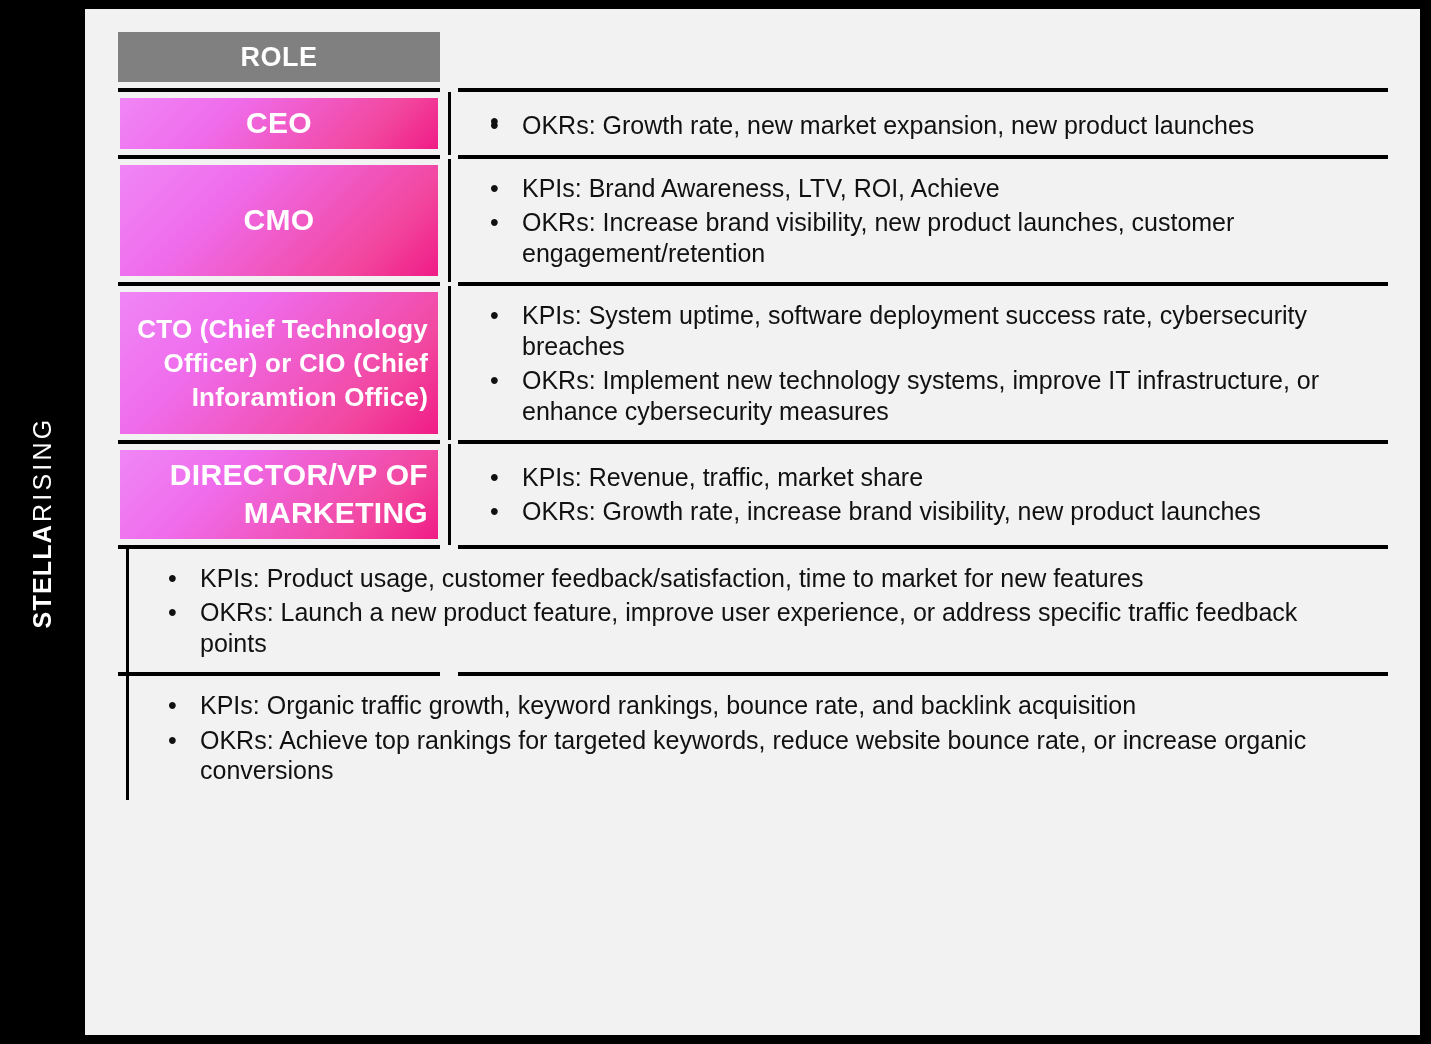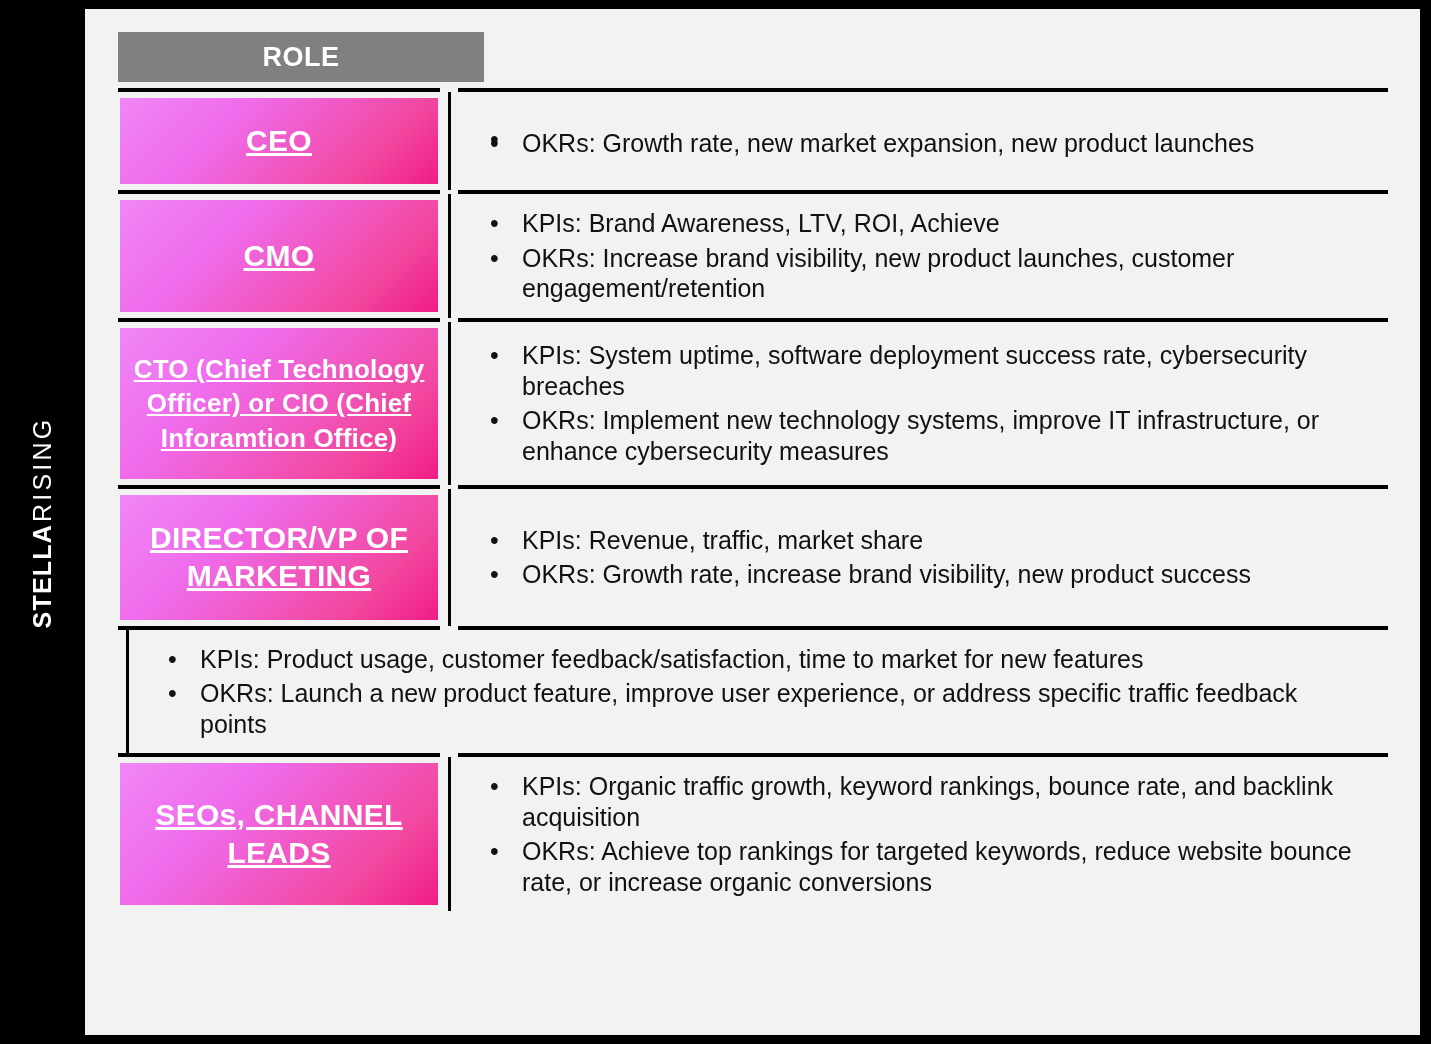--- a/index.html
+++ b/index.html
@@ -72,21 +72,21 @@
     background: #808080;
     height: 50px;
     display: flex;
     align-items: center;
     color: #ffffff;
     font-weight: 700;
     font-size: 27px;
     letter-spacing: 0.5px;
   }
   .head-role {
-    width: 366px;
+    width: 322px;
     justify-content: center;
   }
   .head-spacer { width: 18px; }
   .head-kpi {
     flex: 1;
     justify-content: center;
   }
 
   
   .rule {
@@ -116,25 +116,24 @@
     padding: 6px 2px;
     display: flex;
     align-items: stretch;
   }
   .role-chip {
     flex: 1;
     background: linear-gradient(135deg, #F086F6 0%, #EF6CEC 32%, #F2479F 78%, #F01C86 100%);
     display: flex;
     align-items: center;
     justify-content: center;
-    text-align: center;
+    text-align: right;
     color: #ffffff;
     font-weight: 700;
-    padding: 24px 10px;
-    text-decoration: underline;
+    padding: 6px 10px;
   }
   .role-chip.big   { font-size: 30px; line-height: 1.28; letter-spacing: 0.3px; }
   .role-chip.small { font-size: 26px; line-height: 1.32; letter-spacing: 0.2px; }
 
   .sep-col {
     width: 18px;
     display: flex;
     justify-content: center;
   }
   .sep-line {
@@ -257,21 +256,21 @@
           <div class="row">
             <div class="role-cell">
               <div class="role-chip big">DIRECTOR/VP OF MARKETING</div>
             </div>
             <div class="sep-col">
               <div class="sep-line"></div>
             </div>
             <div class="kpi-cell">
               <ul class="kpi-list">
                 <li class="kpi-item"><span class="bullet">•</span><span>KPIs: Revenue, traffic, market share</span></li>
-                <li class="kpi-item"><span class="bullet">•</span><span>OKRs: Growth rate, increase brand visibility, new product success</span></li>
+                <li class="kpi-item"><span class="bullet">•</span><span>OKRs: Growth rate, increase brand visibility, new product launches</span></li>
               </ul>
             </div>
           </div>
           <div class="rule">
             <div class="left"></div>
             <div class="gap"></div>
             <div class="right"></div>
           </div>
           <div class="row">
             <div class="sep-col">
@@ -283,23 +282,20 @@
                 <li class="kpi-item"><span class="bullet">•</span><span>OKRs: Launch a new product feature, improve user experience, or address specific traffic feedback points</span></li>
               </ul>
             </div>
           </div>
           <div class="rule">
             <div class="left"></div>
             <div class="gap"></div>
             <div class="right"></div>
           </div>
           <div class="row">
-            <div class="role-cell">
-              <div class="role-chip big">SEOs, CHANNEL LEADS</div>
-            </div>
             <div class="sep-col">
               <div class="sep-line"></div>
             </div>
             <div class="kpi-cell">
               <ul class="kpi-list">
                 <li class="kpi-item"><span class="bullet">•</span><span>KPIs: Organic traffic growth, keyword rankings, bounce rate, and backlink acquisition</span></li>
                 <li class="kpi-item"><span class="bullet">•</span><span>OKRs: Achieve top rankings for targeted keywords, reduce website bounce rate, or increase organic conversions</span></li>
               </ul>
             </div>
           </div>

